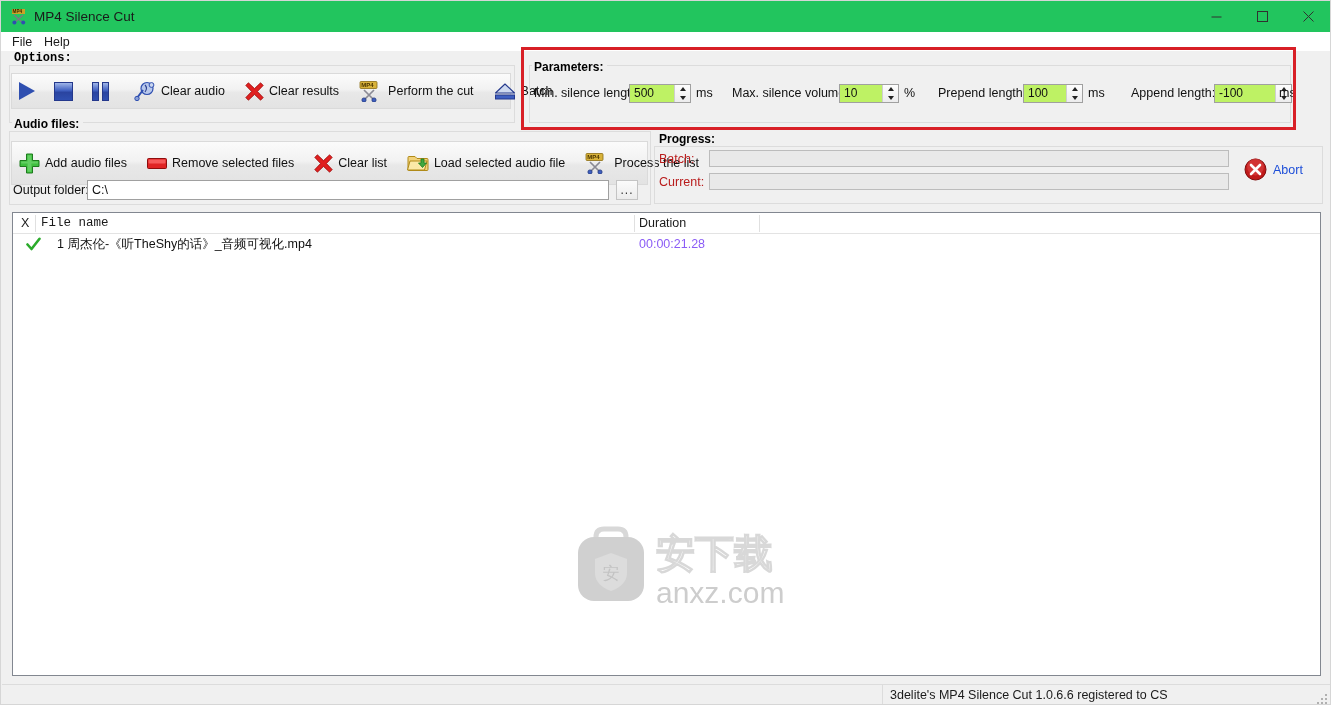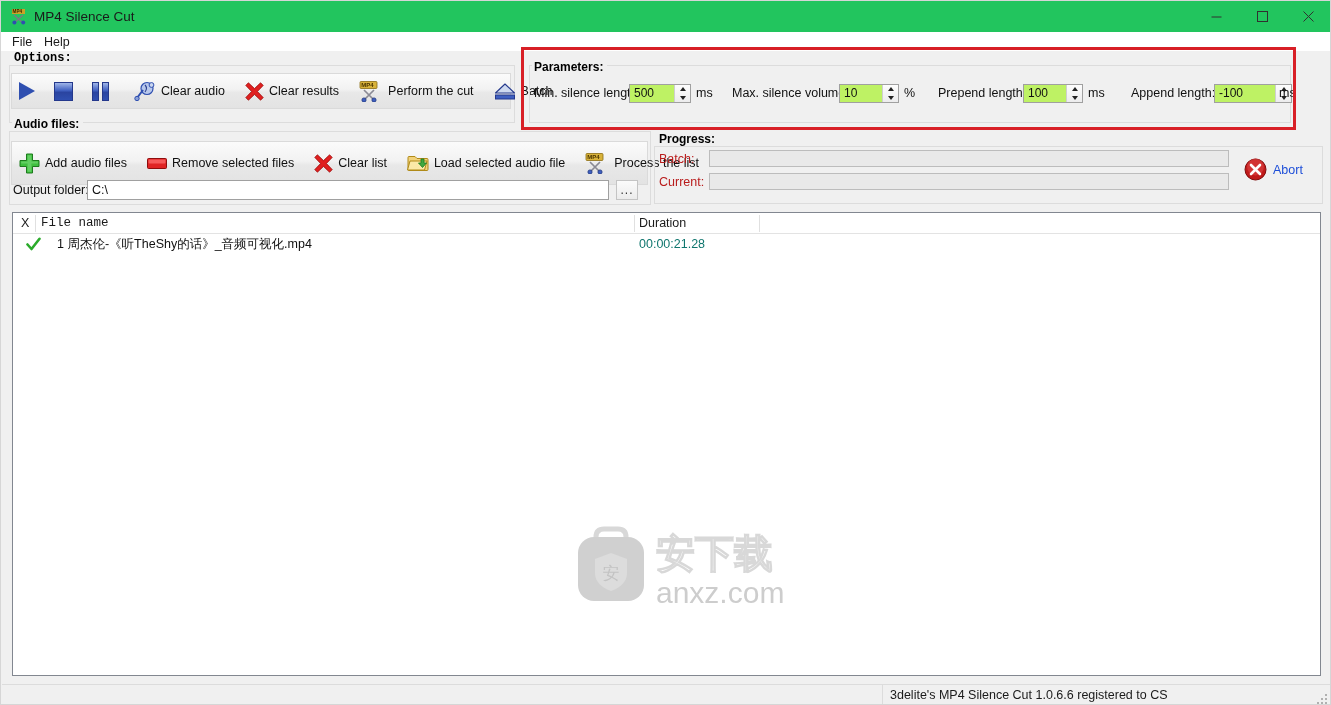--- a/index.html
+++ b/index.html
@@ -206,21 +206,21 @@
   }
   .lv-check {
     position: absolute; left: 13px; top: 3px; width: 15px; height: 15px;
   }
   .lv-cell-name {
     position: absolute; left: 36px; top: 0; height: 21px;
     font-size: 12.5px; color: #111; line-height: 21px; white-space: nowrap; margin-left: 8px;
   }
   .lv-cell-dur {
     position: absolute; left: 626px; top: 0; height: 21px;
-    font-size: 12.5px; color: #0f766e; line-height: 21px; white-space: nowrap;
+    font-size: 12.5px; color: #8b5cf6; line-height: 21px; white-space: nowrap;
   }
 
   
   .watermark {
     position: absolute; left: 557px; top: 310px;
     width: 215px; height: 88px;
     opacity: 1;
     pointer-events: none;
   }
 

